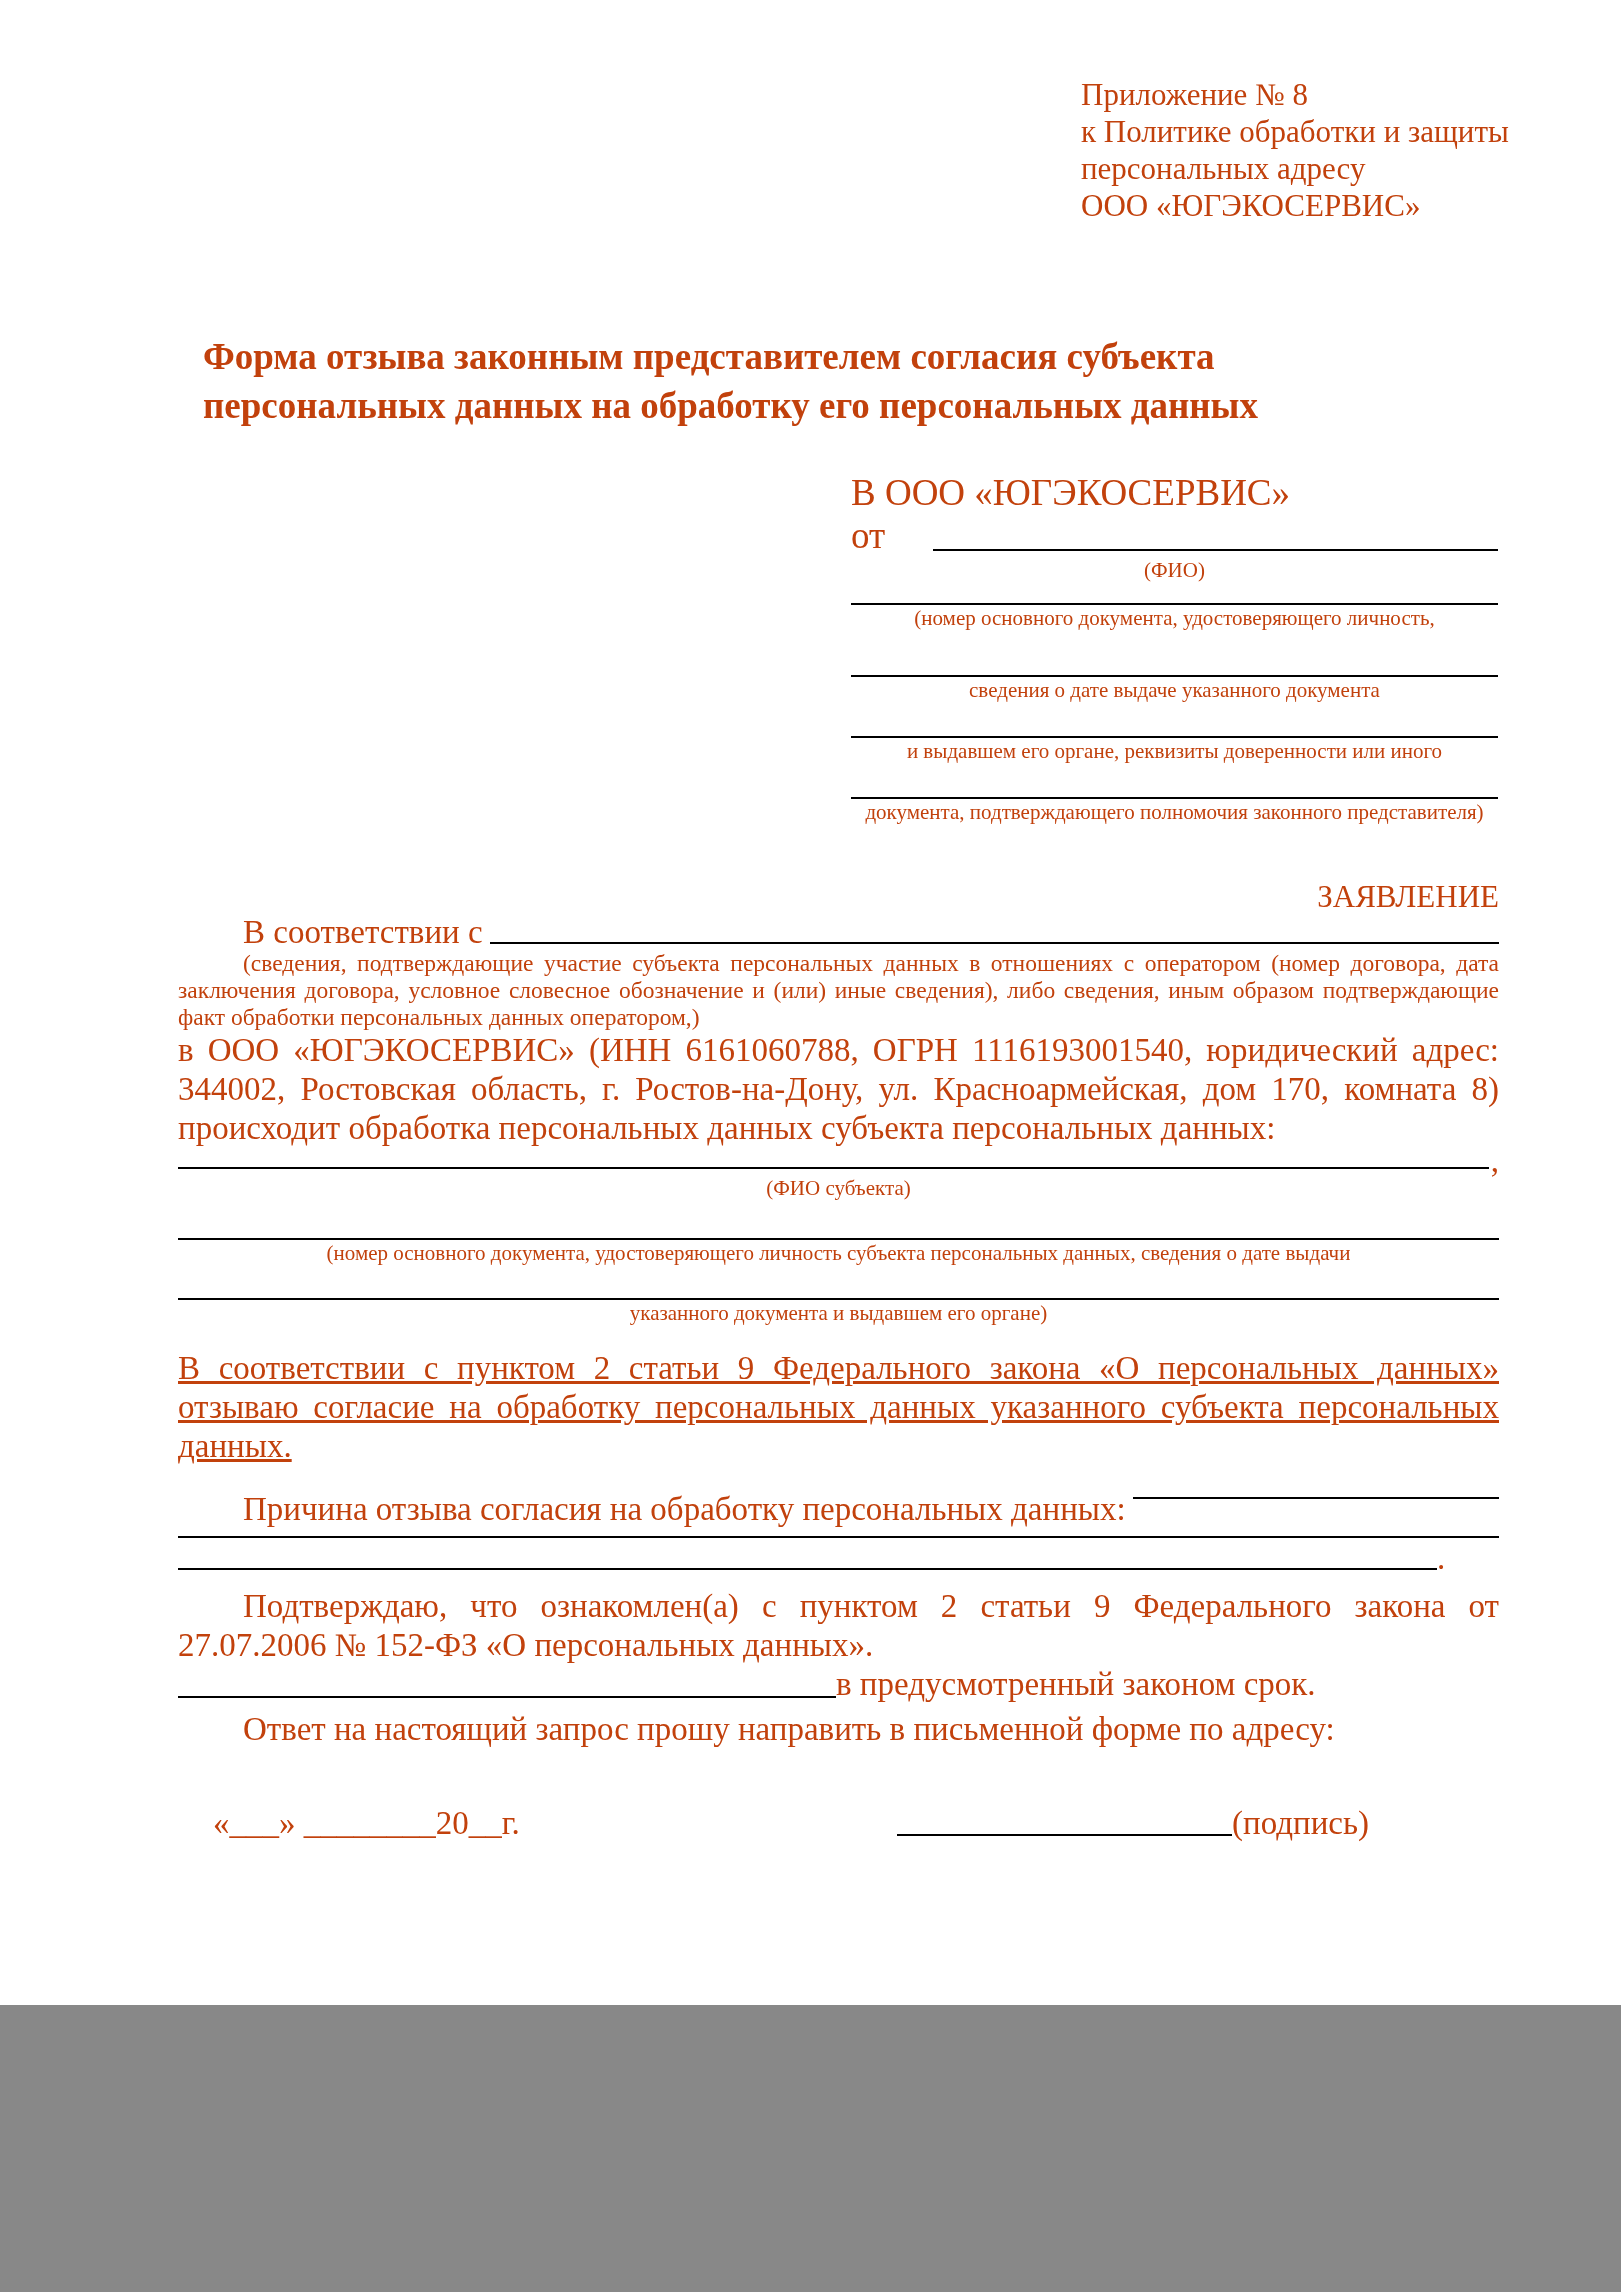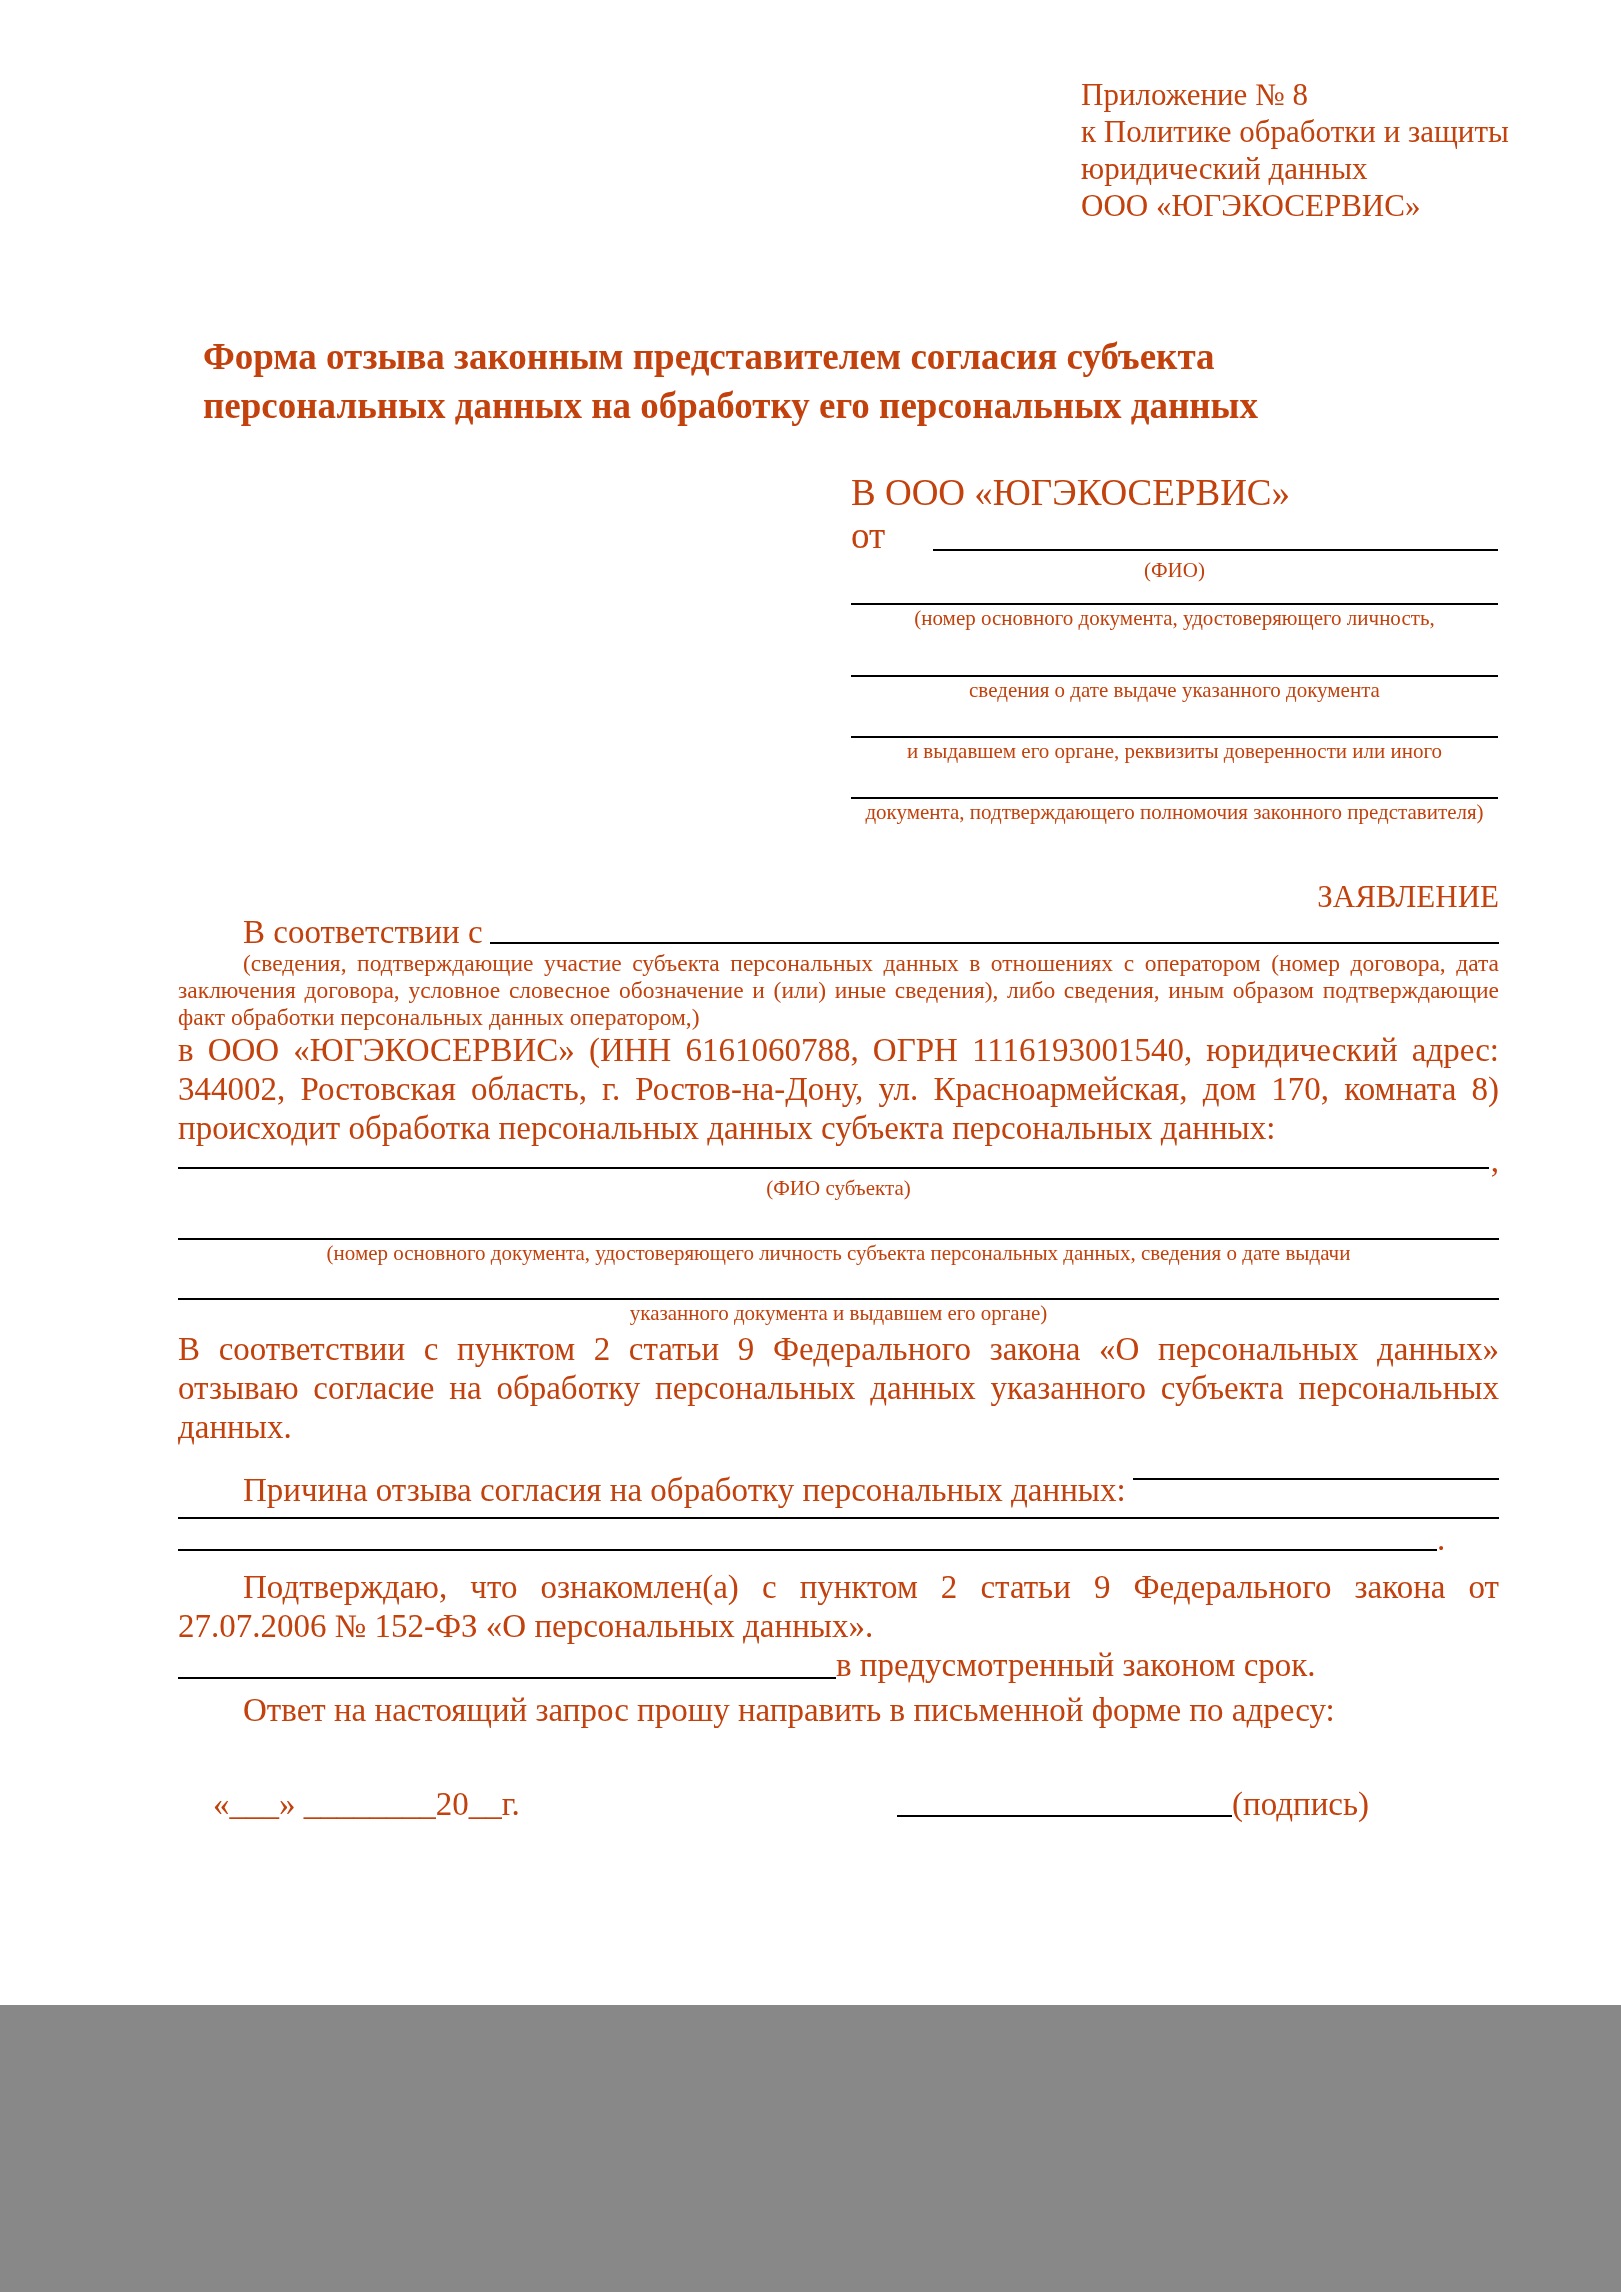--- a/index.html
+++ b/index.html
@@ -64,21 +64,21 @@
   .sig-group .uline { width:335px; border-bottom:2.9px solid #000; margin-bottom:6.9px; }
 </style>
 </head>
 <body>
 
 <div class="page">
 
   <div class="annex">
     <div>Приложение № 8</div>
     <div>к Политике обработки и защиты</div>
-    <div>юридический данных</div>
+    <div>персональных адресу</div>
     <div>ООО «ЮГЭКОСЕРВИС»</div>
   </div>
 
   <div class="doc-title">Форма отзыва законным представителем согласия субъекта персональных данных на обработку его персональных данных</div>
 
   <div class="addressee">
     <div class="addr-org">В ООО «ЮГЭКОСЕРВИС»</div>
     <div class="addr-from">
       <span>от</span>
       <span class="fill"></span>
@@ -114,21 +114,21 @@
     <span class="comma">,</span>
   </div>
   <div class="col cap">(ФИО субъекта)</div>
 
   <div class="col docblank1"></div>
   <div class="col cap">(номер основного документа, удостоверяющего личность субъекта персональных данных, сведения о дате выдачи</div>
 
   <div class="col docblank2"></div>
   <div class="col cap">указанного документа и выдавшем его органе)</div>
 
-  <div class="col par" style="margin-top:3px;">В соответствии с пунктом 2 статьи 9 Федерального закона «О персональных данных» отзываю согласие на обработку персональных данных указанного субъекта персональных данных.</div>
+  <div class="col par" style="margin-top:22px;text-decoration:underline;">В соответствии с пунктом 2 статьи 9 Федерального закона «О персональных данных» отзываю согласие на обработку персональных данных указанного субъекта персональных данных.</div>
 
   <div class="col reason-line">
     <span class="lbl">Причина отзыва согласия на обработку персональных данных:</span>
     <span class="fill"></span>
   </div>
 
   <div class="col blank-a"></div>
   <div class="col blank-b">
     <span class="uline"></span>
     <span>.</span>

